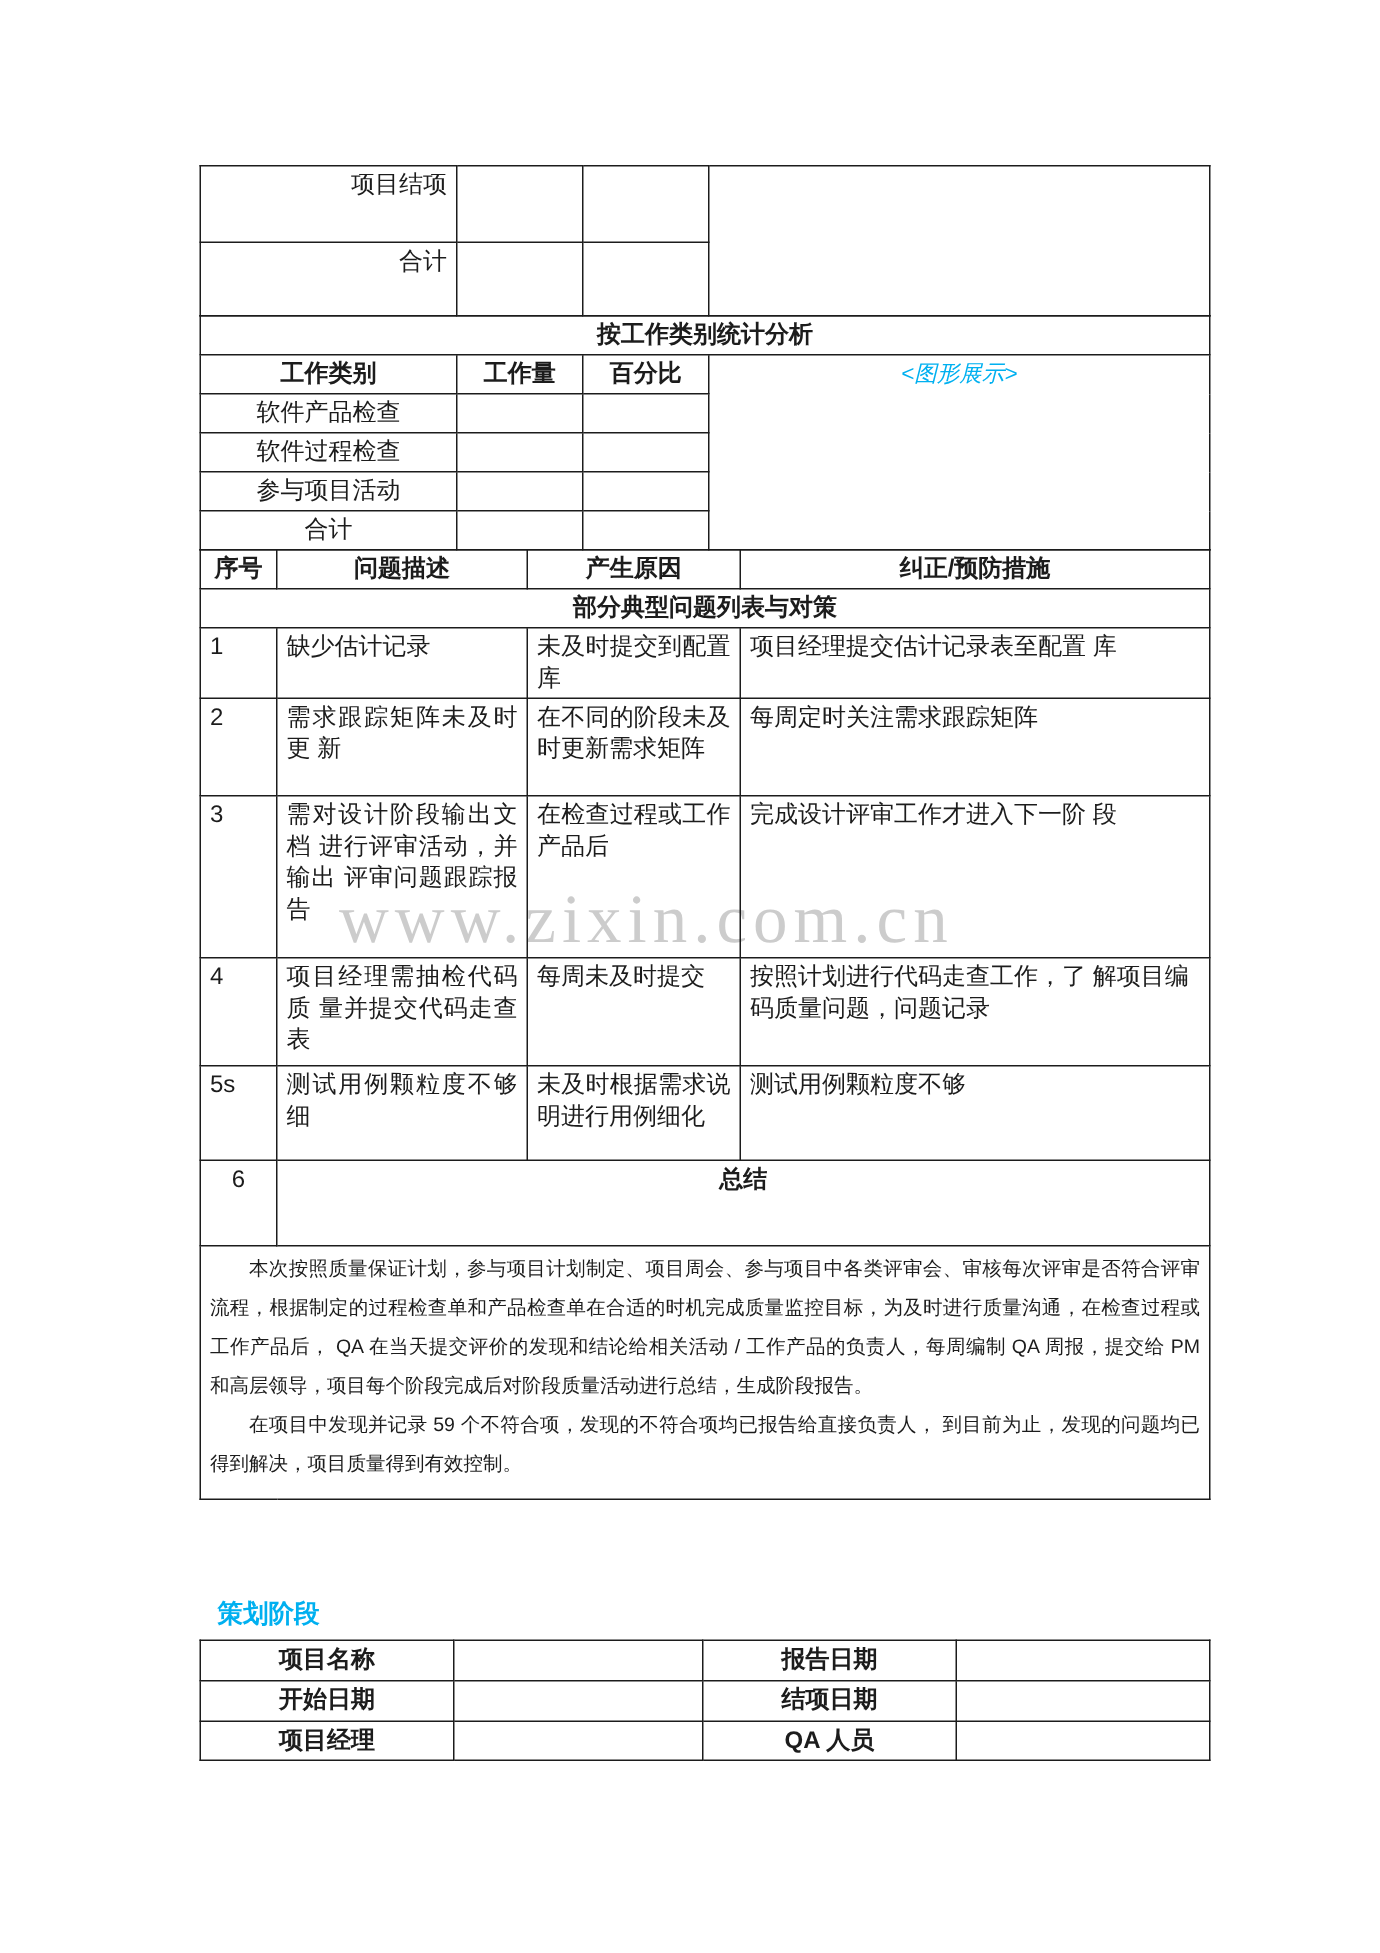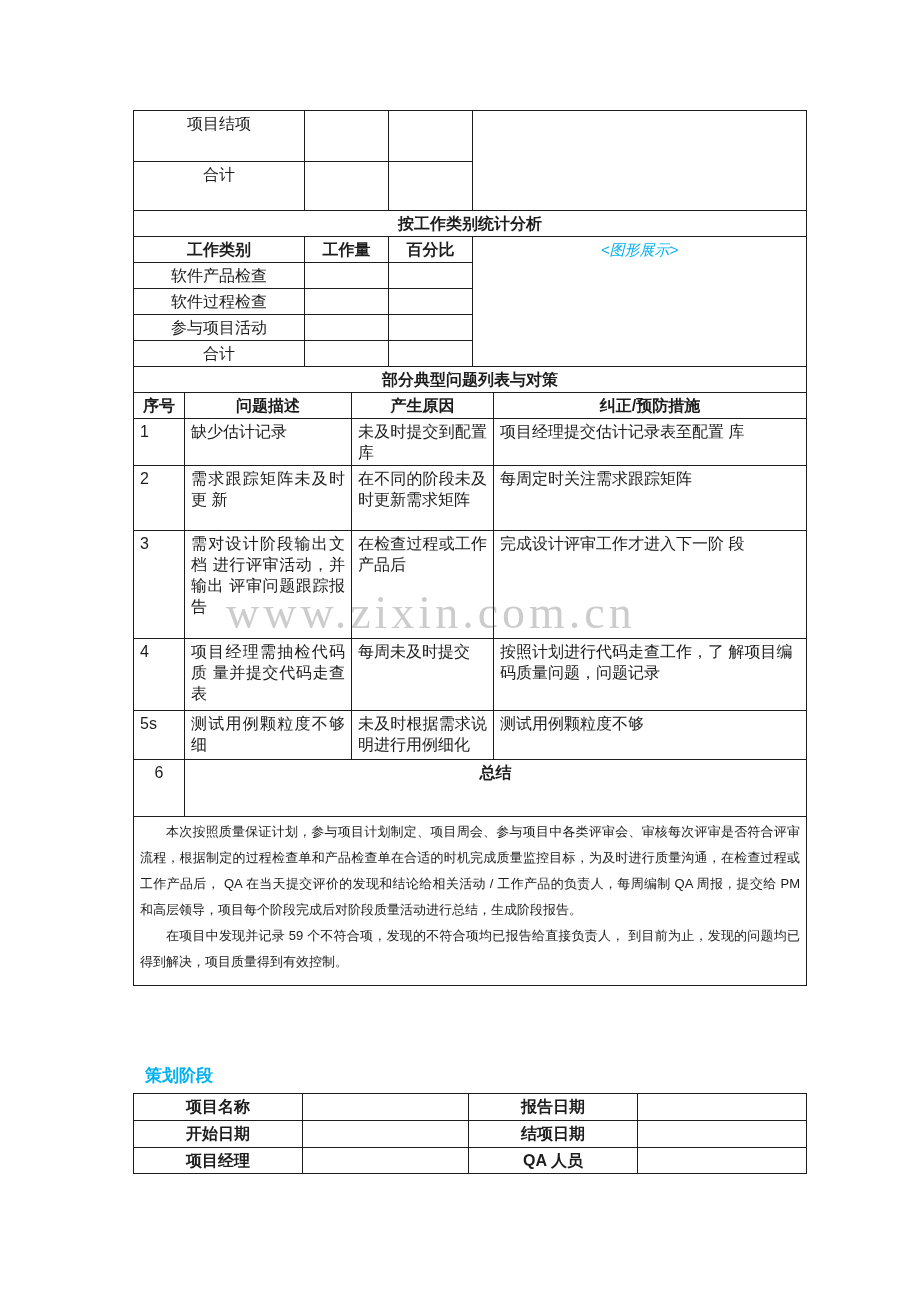--- a/index.html
+++ b/index.html
@@ -9,21 +9,21 @@
              font-family:"Liberation Serif","DejaVu Serif",serif;
              font-size:46px;letter-spacing:4px;color:rgba(120,120,120,0.38);
              white-space:nowrap;user-select:none;}
   .doc{position:absolute;left:133px;top:110px;width:673px;z-index:1;}
   table.sec{border-collapse:collapse;table-layout:fixed;width:673px;background:transparent;}
   table.sec + table.sec{margin-top:-1px;}
   table.sec td{border:1px solid #1c1c1c;font-size:16px;line-height:21px;
                padding:2px 6px;vertical-align:top;overflow:hidden;background:transparent;}
   .b{font-weight:bold;}
   .c{text-align:center;}
-  .vb{vertical-align:bottom;padding-bottom:6px;}
+  .vb{vertical-align:bottom;padding-bottom:6px;text-align:right;}
   .vm{vertical-align:middle;}
   .titlecell{font-weight:bold;text-align:center;vertical-align:middle;}
   .num{font-size:15px;padding-left:7px;}
   .jt{text-align:justify;text-justify:inter-character;}
   .chartcell{vertical-align:top;text-align:center;padding-top:3px;}
   .chartcell span{color:#00b0f0;font-style:italic;font-size:15px;}
   .sumpar{padding:5px 8px 8px 8px;}
   .sumpar p{margin:0;text-indent:2em;font-size:13px;line-height:26px;text-align:justify;text-justify:inter-character;}
   .phase-heading{position:absolute;left:145px;top:1064px;z-index:1;
                  color:#00b0f0;font-weight:bold;font-size:17px;}
@@ -103,28 +103,28 @@
       </table>
 
     <table class="sec">
       <colgroup>
           <col style="width:51px">
           <col style="width:167px">
           <col style="width:142px">
           <col style="width:313px">
         </colgroup>
       <tbody>
-          <tr style="height:25px">
-        <td colspan="4" class="titlecell">部分典型问题列表与对策</td>
-      </tr>
-      <tr style="height:26px">
+          <tr style="height:26px">
         <td class="b c vm">序号</td>
         <td class="b c vm">问题描述</td>
         <td class="b c vm">产生原因</td>
         <td class="b c vm">纠正/预防措施</td>
+      </tr>
+      <tr style="height:25px">
+        <td colspan="4" class="titlecell">部分典型问题列表与对策</td>
       </tr>
       <tr style="height:47px">
         <td class="num">1</td>
         <td class="jt">缺少估计记录</td>
         <td class="jt">未及时提交到配置库</td>
         <td>项目经理提交估计记录表至配置 库</td>
       </tr>
       <tr style="height:65px">
         <td class="num">2</td>
         <td class="jt">需求跟踪矩阵未及时更 新</td>
@@ -136,21 +136,21 @@
         <td class="jt">需对设计阶段输出文档 进行评审活动，并 输出 评审问题跟踪报告</td>
         <td class="jt">在检查过程或工作产品后</td>
         <td>完成设计评审工作才进入下一阶 段</td>
       </tr>
       <tr style="height:72px">
         <td class="num">4</td>
         <td class="jt">项目经理需抽检代码质 量并提交代码走查表</td>
         <td class="jt">每周未及时提交</td>
         <td>按照计划进行代码走查工作，了 解项目编码质量问题，问题记录</td>
       </tr>
-      <tr style="height:49px">
+      <tr style="height:63px">
         <td class="num">5s</td>
         <td class="jt">测试用例颗粒度不够 细</td>
         <td class="jt">未及时根据需求说明进行用例细化</td>
         <td>测试用例颗粒度不够</td>
       </tr>
       <tr style="height:57px">
         <td class="num c" style="padding-left:6px">6</td>
         <td colspan="3" class="b c">总结</td>
       </tr>
       <tr style="height:169px">

